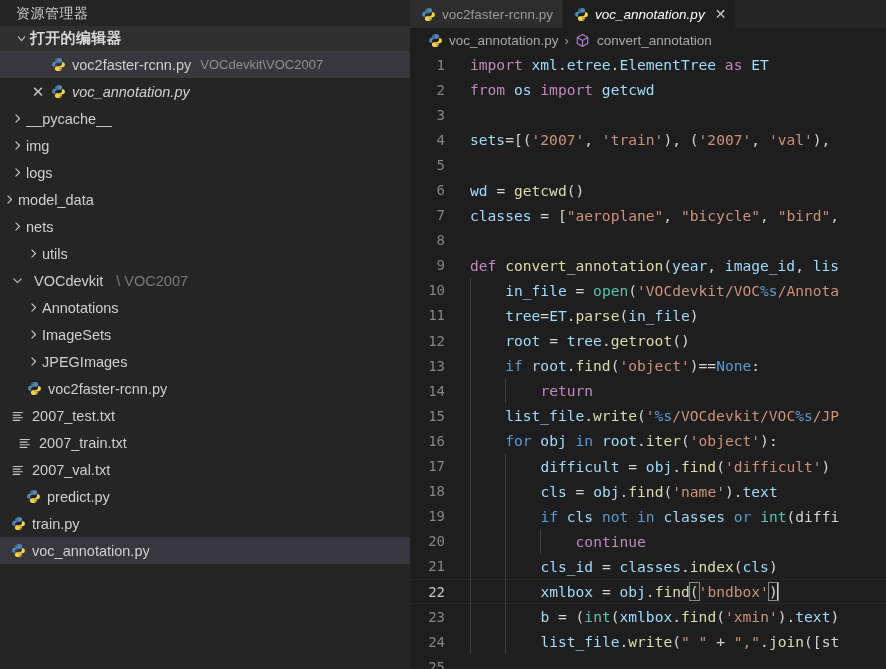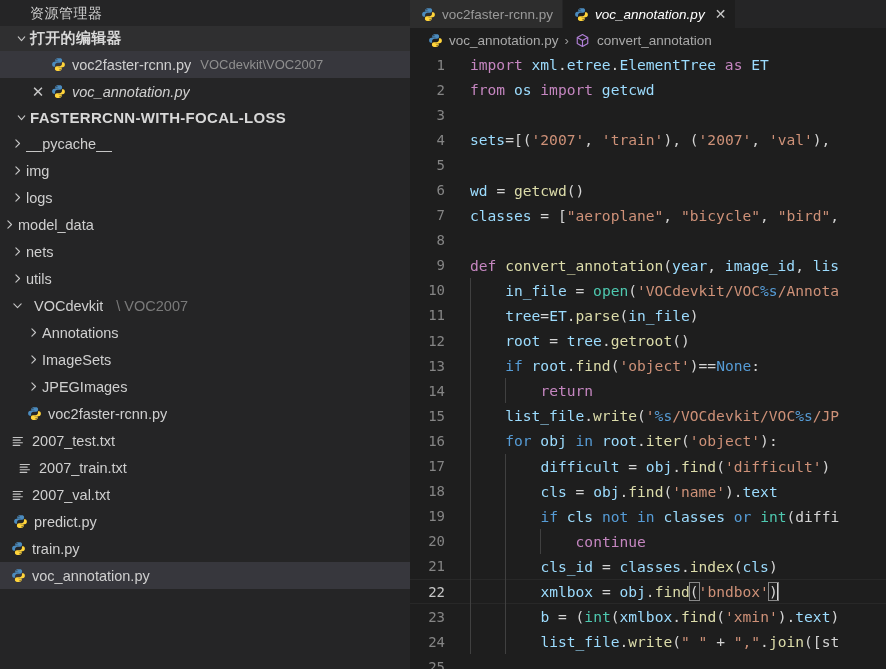--- a/index.html
+++ b/index.html
@@ -15,21 +15,21 @@
   #sidebar {
     width: 410px; height: 669px;
     background: #252526;
     display: flex; flex-direction: column;
     flex: 0 0 410px;
     position: relative;
     overflow: hidden;
   }
   .sb-title {
     height: 26px; line-height: 26px;
-    padding-left: 30px;
+    padding-left: 16px;
     font-size: 14px; color: #cfcfcf;
     letter-spacing: .5px;
     background: #252526;
   }
   .section-header {
     height: 25px; display: flex; align-items: center;
     background: #2f2f30;
     font-size: 15px; font-weight: bold; color: #d8d8d8;
     letter-spacing: .3px;
     padding-left: 12px;
@@ -194,28 +194,20 @@
       <span class="closeX">✕</span>
       <span class="ico">
         <svg class="pyico" viewBox="0 0 16 16">
           <path d="M7.9 1.2c-1.9 0-3.3.5-3.3 1.9v1.6h3.4v.45H3.5c-1.4 0-2.3 1-2.3 2.6 0 1.6.6 2.6 1.9 2.6h1.2V8.7c0-1.4 1.2-2.5 2.6-2.5h2.8c1.2 0 2.1-.9 2.1-2.1V3.1c0-1.3-1-1.9-2.3-1.9H7.9zm-1.6 1c.35 0 .63.29.63.64s-.28.64-.63.64a.64.64 0 0 1-.64-.64c0-.35.29-.64.64-.64z" fill="#4b8bbe"></path>
           <path d="M8.1 14.8c1.9 0 3.3-.5 3.3-1.9v-1.6H8v-.45h4.5c1.4 0 2.3-1 2.3-2.6 0-1.6-.6-2.6-1.9-2.6h-1.2v1.65c0 1.4-1.2 2.5-2.6 2.5H6.3c-1.2 0-2.1.9-2.1 2.1v1c0 1.3 1 1.9 2.3 1.9h1.6zm1.6-1a.64.64 0 0 1-.63-.64c0-.35.28-.64.63-.64.35 0 .64.29.64.64s-.29.64-.64.64z" fill="#ffd43b"></path>
         </svg>
       </span>
       <span class="lbl" style="font-style:italic;">voc_annotation.py</span>
     </div>
 
-    <div class="section-header plain">
-      <span class="chev">
-        <svg width="13" height="13" viewBox="0 0 16 16">
-            <path d="M4 6 L8 10.5 L12 6" stroke="currentColor" stroke-width="1.4" fill="none" stroke-linecap="round" stroke-linejoin="round"></path>
-          </svg>
-      </span>
-      <span>FASTERRCNN-WITH-FOCAL-LOSS</span>
-    </div>
 
     <div id="tree">
         <div class="row" style="padding-left: 8px;">
           <span class="chev">
             <svg width="13" height="13" viewBox="0 0 16 16">
               <path d="M6 3.5 L10.5 8 L6 12.5" stroke="#c5c5c5" stroke-width="1.4" fill="none" stroke-linecap="round" stroke-linejoin="round"></path>
             </svg>
           </span>
           <span class="lbl">__pycache__</span>
         </div>
@@ -244,21 +236,21 @@
           <span class="lbl">model_data</span>
         </div>
         <div class="row" style="padding-left: 8px;">
           <span class="chev">
             <svg width="13" height="13" viewBox="0 0 16 16">
               <path d="M6 3.5 L10.5 8 L6 12.5" stroke="#c5c5c5" stroke-width="1.4" fill="none" stroke-linecap="round" stroke-linejoin="round"></path>
             </svg>
           </span>
           <span class="lbl">nets</span>
         </div>
-        <div class="row" style="padding-left: 8px;">
+        <div class="row" style="padding-left: 24px;">
           <span class="chev">
             <svg width="13" height="13" viewBox="0 0 16 16">
               <path d="M6 3.5 L10.5 8 L6 12.5" stroke="#c5c5c5" stroke-width="1.4" fill="none" stroke-linecap="round" stroke-linejoin="round"></path>
             </svg>
           </span>
           <span class="lbl">utils</span>
         </div>
         <div class="row" style="padding-left: 8px; gap: 8px;">
           <span class="chev">
             <svg width="13" height="13" viewBox="0 0 16 16">
@@ -333,21 +325,21 @@
               <g stroke="#c5c5c5" stroke-width="1.25" stroke-linecap="round">
                 <line x1="2.5" y1="4" x2="13" y2="4"></line>
                 <line x1="2.5" y1="7" x2="10.5" y2="7"></line>
                 <line x1="2.5" y1="10" x2="13" y2="10"></line>
                 <line x1="2.5" y1="13" x2="10" y2="13"></line>
               </g>
             </svg>
           </span>
           <span class="lbl">2007_val.txt</span>
         </div>
-        <div class="row" style="padding-left: 10px;">
+        <div class="row" style="padding-left: 23px;">
           <span class="ico" style="margin-left: 0px;">
             <svg class="pyico" viewBox="0 0 16 16">
               <path d="M7.9 1.2c-1.9 0-3.3.5-3.3 1.9v1.6h3.4v.45H3.5c-1.4 0-2.3 1-2.3 2.6 0 1.6.6 2.6 1.9 2.6h1.2V8.7c0-1.4 1.2-2.5 2.6-2.5h2.8c1.2 0 2.1-.9 2.1-2.1V3.1c0-1.3-1-1.9-2.3-1.9H7.9zm-1.6 1c.35 0 .63.29.63.64s-.28.64-.63.64a.64.64 0 0 1-.64-.64c0-.35.29-.64.64-.64z" fill="#4b8bbe"></path>
               <path d="M8.1 14.8c1.9 0 3.3-.5 3.3-1.9v-1.6H8v-.45h4.5c1.4 0 2.3-1 2.3-2.6 0-1.6-.6-2.6-1.9-2.6h-1.2v1.65c0 1.4-1.2 2.5-2.6 2.5H6.3c-1.2 0-2.1.9-2.1 2.1v1c0 1.3 1 1.9 2.3 1.9h1.6zm1.6-1a.64.64 0 0 1-.63-.64c0-.35.28-.64.63-.64.35 0 .64.29.64.64s-.29.64-.64.64z" fill="#ffd43b"></path>
             </svg>
           </span>
           <span class="lbl">predict.py</span>
         </div>
         <div class="row" style="padding-left: 8px;">
           <span class="ico" style="margin-left: 0px;">

